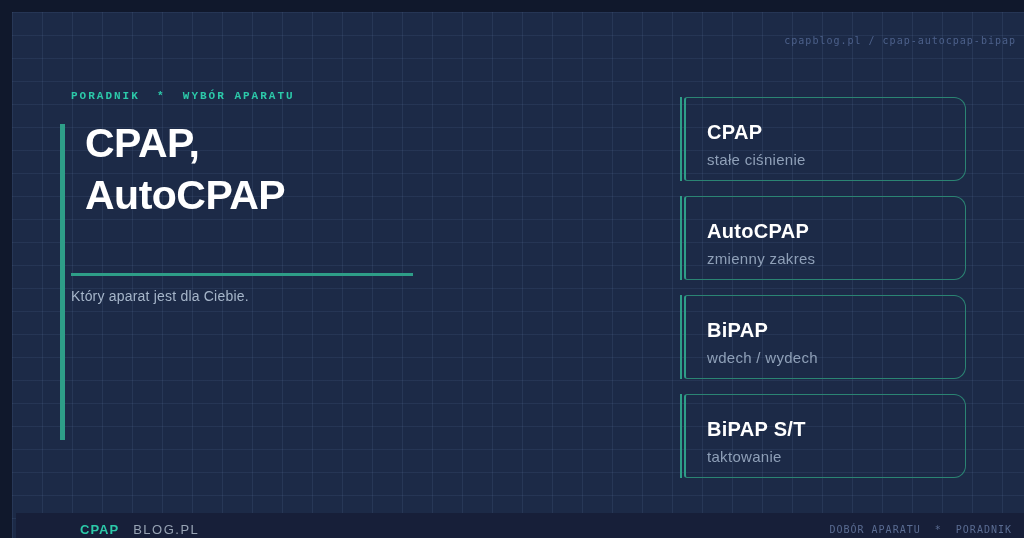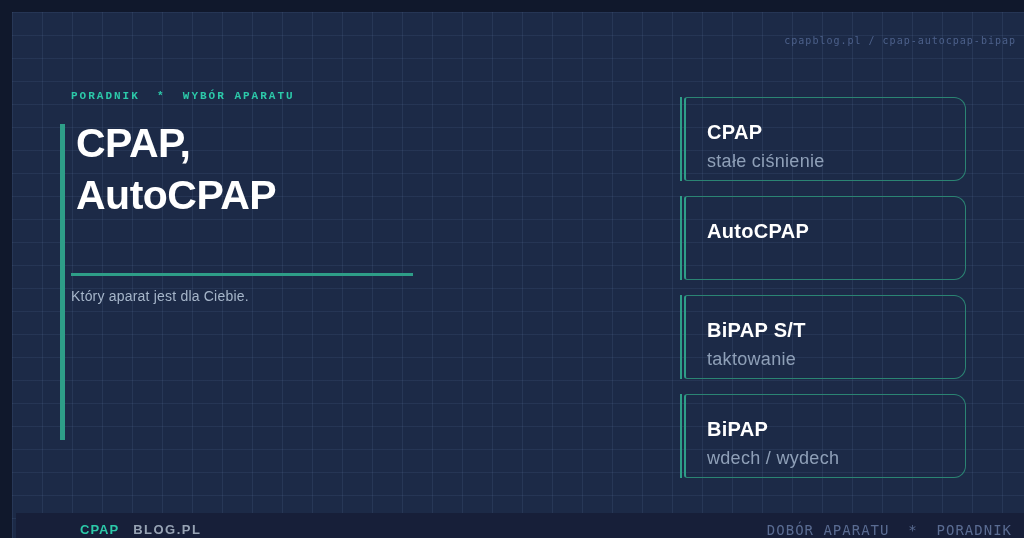--- a/index.html
+++ b/index.html
@@ -29,21 +29,21 @@
     font-size:11px; font-weight:bold; letter-spacing:2px;
     color:#2cc9a9; white-space:pre;
   }
 
   
   .accent-bar {
     position:absolute; left:44px; top:108px; width:5px; height:316px;
     background:#2e9e88;
   }
   .title {
-    position:absolute; left:56px; top:99px;
+    position:absolute; left:65px; top:99px;
     font-size:41px; font-weight:800; line-height:48px;
     letter-spacing:-0.5px; color:#ffffff;
   }
   .underline {
     position:absolute; left:55px; top:257px; width:342px; height:3px;
     background:#2e9e88;
   }
   .subtitle {
     position:absolute; left:55px; top:272px;
     font-size:14px; color:#a6b6ca; letter-spacing:0.2px;
@@ -58,36 +58,36 @@
     padding:19px 10px 0 17px;
   }
   .card::before {
     content:""; position:absolute; left:-6px; top:-1px; bottom:-1px; width:2px;
     background:#2e9e88;
   }
   .card-title {
     font-size:20px; font-weight:800; color:#ffffff; letter-spacing:0.3px;
   }
   .card-sub {
-    margin-top:7px; font-size:18px; color:#8fa0b8; letter-spacing:0.3px;
+    margin-top:7px; font-size:15px; color:#8fa0b8; letter-spacing:0.3px;
   }
 
   
   .footer {
     position:absolute; left:0; right:0; bottom:0; height:33px;
     background:#171f39;
     display:flex; align-items:center; justify-content:space-between;
     padding:0 16px 0 56px;
   }
   .brand { display:flex; align-items:baseline; }
   .brand-a { font-size:13px; font-weight:800; letter-spacing:1px; color:#2cc9a9; }
-  .brand-b { margin-left:10px; font-size:13px; font-weight:700; letter-spacing:1.5px; color:#97a3b4; }
+  .brand-b { margin-left:10px; font-size:13px; font-weight:400; letter-spacing:1.5px; color:#97a3b4; }
   .footer-meta {
     font-family:"DejaVu Sans Mono", monospace;
-    font-size:14px; letter-spacing:1px; color:#5a6c92; white-space:pre;
+    font-size:10px; letter-spacing:1px; color:#5a6c92; white-space:pre;
   }
 </style>
 </head>
 <body>
 
 <div class="stage">
 
   <div class="slug">cpapblog.pl / cpap-autocpap-bipap</div>
 
   <div class="eyebrow">PORADNIK  *  WYBÓR APARATU</div>
@@ -103,28 +103,29 @@
 
   <p class="subtitle">Który aparat jest dla Ciebie.</p>
 
   <div class="cards">
     <div class="card">
       <div class="card-title">CPAP</div>
       <div class="card-sub">stałe ciśnienie</div>
     </div>
     <div class="card">
       <div class="card-title">AutoCPAP</div>
+      <div class="card-sub">zmienny zakres</div>
+    </div>
+    <div class="card">
+      <div class="card-title">BiPAP</div>
+      <div class="card-sub">wdech / wydech</div>
     </div>
     <div class="card">
       <div class="card-title">BiPAP S/T</div>
       <div class="card-sub">taktowanie</div>
-    </div>
-    <div class="card">
-      <div class="card-title">BiPAP</div>
-      <div class="card-sub">wdech / wydech</div>
     </div>
   </div>
 
   <div class="footer">
     <div class="brand">
       <span class="brand-a">CPAP</span>
       <span class="brand-b">BLOG.PL</span>
     </div>
     <div class="footer-meta">DOBÓR APARATU  *  PORADNIK</div>
   </div>

